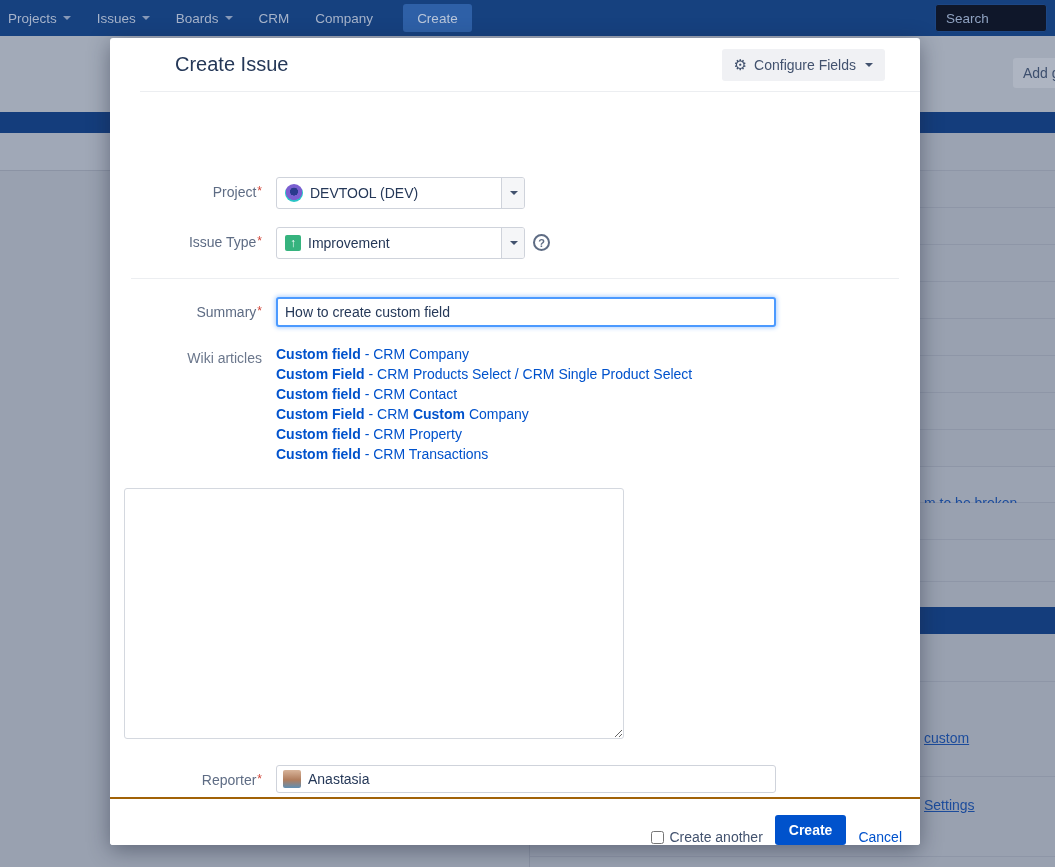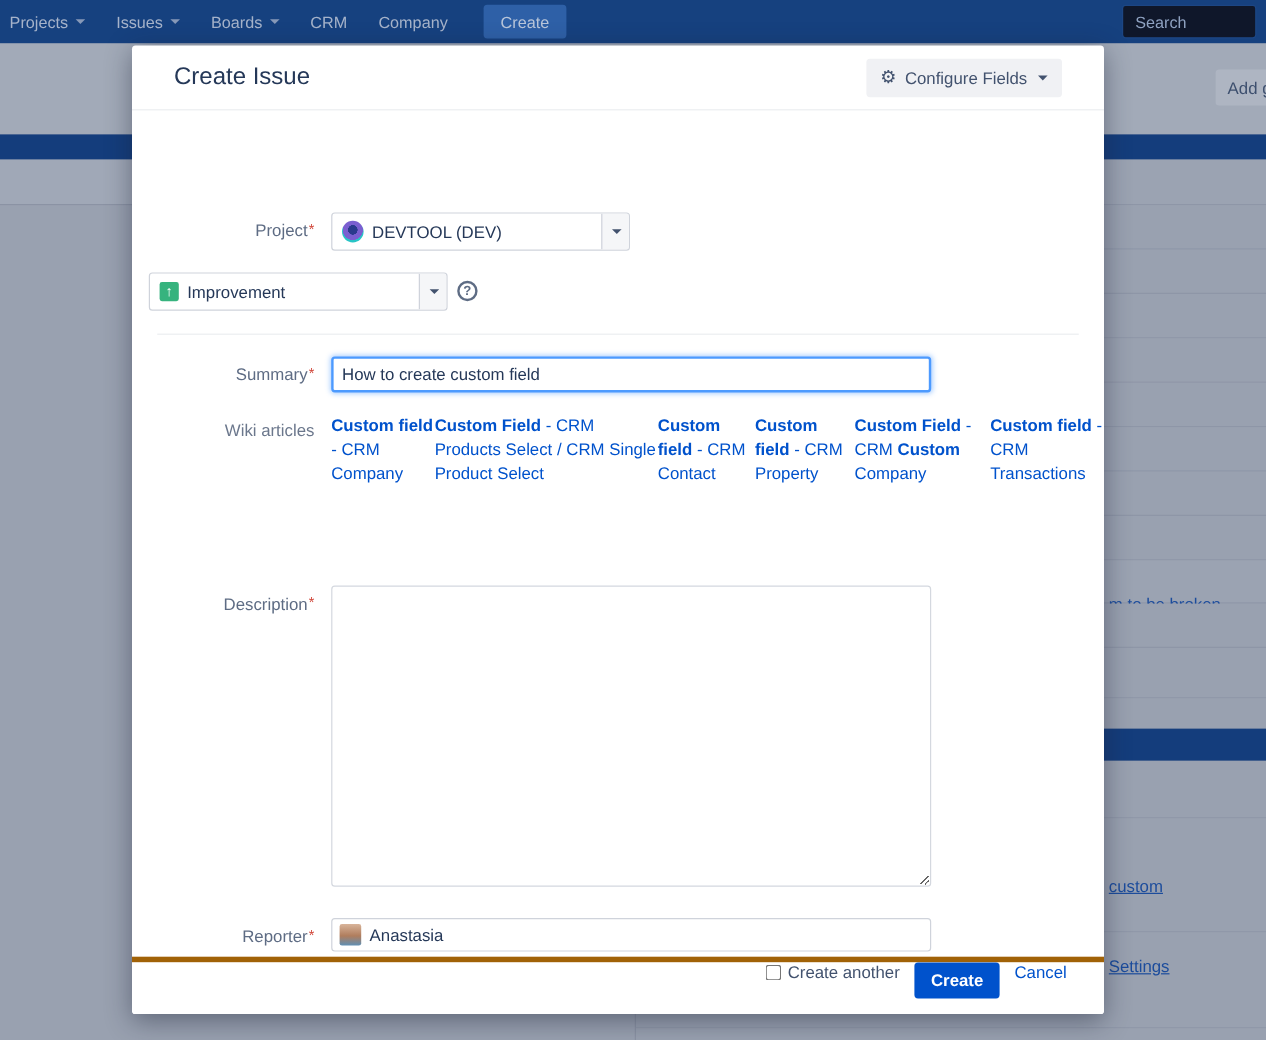--- a/index.html
+++ b/index.html
@@ -23,21 +23,21 @@
   .left-col .head-row { height:38px; background:#a0a8b7; border-bottom:1px solid #8b93a4; }
 
   .right-col { position:absolute; top:133px; left:530px; width:525px; height:734px; z-index:0; }
   .bg-row { border-bottom:1px solid #8e96a7; background:#99a1b0; position:relative; }
   .bg-row.lt { background:#9ba3b2; }
   .bg-row-link { position:absolute; color:#1c4c9c; font-size:14px; left:394px; white-space:nowrap;margin-top:20px; }
   .blue-bar-2 { height:27px; background:#143d7c; }
 
   
   .modal { position:absolute; top:38px; left:110px; width:810px; height:807px; background:#ffffff; border-radius:3px; box-shadow:0 5px 22px rgba(25,32,50,0.45); z-index:5; }
-  .modal-header { height:54px; display:flex; align-items:center; justify-content:space-between; padding:0 35px; border-bottom:1px solid #eceef1; }
+  .modal-header { height:54px; display:flex; align-items:center; justify-content:space-between; padding:0 35px; border-bottom:1px solid #eceef1;margin-left:30px; }
   .modal-title { font-size:20px; color:#253858; font-weight:500; }
   .cfg-btn { background:#f0f1f4; border:none; border-radius:3px; height:32px; padding:0 12px; display:flex; align-items:center; gap:7px; color:#42526e; font-size:14px; cursor:pointer; }
   .gear { font-size:15px; color:#42526e; line-height:1; }
   .caret-dn { width:0; height:0; border-left:4px solid transparent; border-right:4px solid transparent; border-top:4px solid #42526e; margin-left:2px; }
 
   .modal-body { position:relative; width:100%; height:705px; }
   .frow { position:absolute; left:0; display:flex; }
   .flabel { width:152px; text-align:right; color:#5e6c84; font-size:14px; padding-top:7px; flex:none; }
   .flabel .req::after { content:"*"; color:#d04437; font-size:12px; vertical-align:top; margin-left:1px; }
   .fctrl { margin-left:14px; }
@@ -48,32 +48,32 @@
 
   .proj-avatar { width:18px; height:18px; border-radius:50%; background:radial-gradient(circle at 50% 42%, #2a3a8c 0 28%, #7a5fd0 30% 60%, #28c4c6 62% 100%); flex:none; }
   .imp-icon { width:16px; height:16px; border-radius:2px; background:#36b37e; color:#fff; font-size:12px; font-weight:bold; display:flex; align-items:center; justify-content:center; flex:none; }
   .help-icon { width:17px; height:17px; border:2px solid #5e6c84; border-radius:50%; color:#5e6c84; font-size:11px; font-weight:bold; display:flex; align-items:center; justify-content:center; margin:7px 0 0 8px; }
 
   .divider { position:absolute; left:21px; right:21px; top:186px; border-top:1px solid #eceef1; }
 
   .text-input { width:500px; height:30px; border:1px solid #cfd3db; border-radius:3px; font-family:"Liberation Sans",sans-serif; font-size:14px; color:#253858; padding:0 7px; }
   .text-input.focused { border:2px solid #4c9aff; box-shadow:0 0 4px 1px rgba(76,154,255,0.45); outline:none; }
 
-  .wiki-list { display:flex; flex-direction:row; gap:0; }
+  .wiki-list { display:flex; flex-direction:column; gap:0; }
   .wiki-link { color:#0052cc; text-decoration:none; font-size:14px; line-height:20px; display:block; }
   .wiki-link .b { font-weight:bold; }
 
   textarea.desc { width:500px; height:251px; border:1px solid #d4d8df; border-radius:3px; resize:both; font-family:"Liberation Sans",sans-serif; font-size:14px; padding:6px; color:#253858; }
 
   .reporter-box { width:500px; height:28px; border:1px solid #cfd3db; border-radius:3px; display:flex; align-items:center; gap:7px; padding:0 6px; background:#fff; }
   .user-avatar { width:18px; height:18px; border-radius:2px; background:linear-gradient(180deg,#d8b49a 0%,#b07d5d 55%,#5f8fb4 100%); flex:none; }
   .reporter-name { color:#253858; font-size:14px;text-align:right; }
   .field-help { color:#97a0af; font-size:13.5px; margin-top:9px; }
 
-  .modal-footer { position:absolute; bottom:0; left:0; width:100%; height:48px; border-top:5px solid #a16207; display:flex; align-items:flex-start; justify-content:flex-end; padding:0 31px; gap:12px; background:#fff; border-radius:0 0 3px 3px; }
+  .modal-footer { position:absolute; bottom:0; left:0; width:100%; height:48px; border-top:2px solid #a16207; display:flex; align-items:flex-end; justify-content:flex-end; padding:0 18px; gap:12px; background:#fff; border-radius:0 0 3px 3px; }
   .chk-wrap { display:flex; align-items:center; gap:5px; color:#42526e; font-size:14px; }
   .chk-wrap input { width:13px; height:13px; }
   .create-btn { background:#0052cc; color:#fff; border:none; border-radius:3px; height:30px; padding:0 14px; font-size:14px; font-weight:bold; cursor:pointer; }
   .cancel-link { color:#0052cc; font-size:14px; text-decoration:none; }
 </style>
 </head>
 <body>
 
 <div class="page-header">
   <button class="add-gadget-btn">Add g</button>
@@ -157,20 +157,21 @@
             <span>DEVTOOL (DEV)</span>
           </div>
           <div class="sel-arrow">
               <span class="caret-dn"></span>
             </div>
         </div>
       </div>
     </div>
 
     <div class="frow" style="top:135px">
+      <div class="flabel"><span class="req">Issue Type</span></div>
       <div class="fctrl" style="display:flex">
         <div class="select">
           <div class="sel-main">
             <span class="imp-icon">↑</span>
             <span>Improvement</span>
           </div>
           <div class="sel-arrow">
               <span class="caret-dn"></span>
             </div>
         </div>
@@ -186,28 +187,27 @@
         <input type="text" class="text-input focused" value="How to create custom field" style="">
       </div>
     </div>
 
     <div class="frow" style="top:252px">
       <div class="flabel" style="padding-top:6px; color:#6b778c">Wiki articles</div>
       <div class="fctrl wiki-list">
           <a href="#" class="wiki-link"><span class="b">Custom field</span><span> - CRM Company</span></a>
           <a href="#" class="wiki-link"><span class="b">Custom Field</span><span> - CRM Products Select / CRM Single Product Select</span></a>
           <a href="#" class="wiki-link"><span class="b">Custom field</span><span> - CRM Contact</span></a>
+          <a href="#" class="wiki-link"><span class="b">Custom Field</span><span> - CRM </span><span class="b">Custom</span><span> Company</span></a>
           <a href="#" class="wiki-link"><span class="b">Custom field</span><span> - CRM Property</span></a>
-          <a href="#" class="wiki-link"><span class="b">Custom Field</span><span> - CRM </span><span class="b">Custom</span><span> Company</span></a>
           <a href="#" class="wiki-link"><span class="b">Custom field</span><span> - CRM Transactions</span></a>
         </div>
     </div>
 
     <div class="frow" style="top:396px">
-      <div class="flabel"><span class="req">Description</span></div>
       <div class="fctrl">
         <textarea class="desc" style=""></textarea>
       </div>
     </div>
 
     <div class="frow" style="top:673px">
       <div class="flabel"><span class="req">Reporter</span></div>
       <div class="fctrl">
         <div class="reporter-box">
           <span class="user-avatar"></span>

